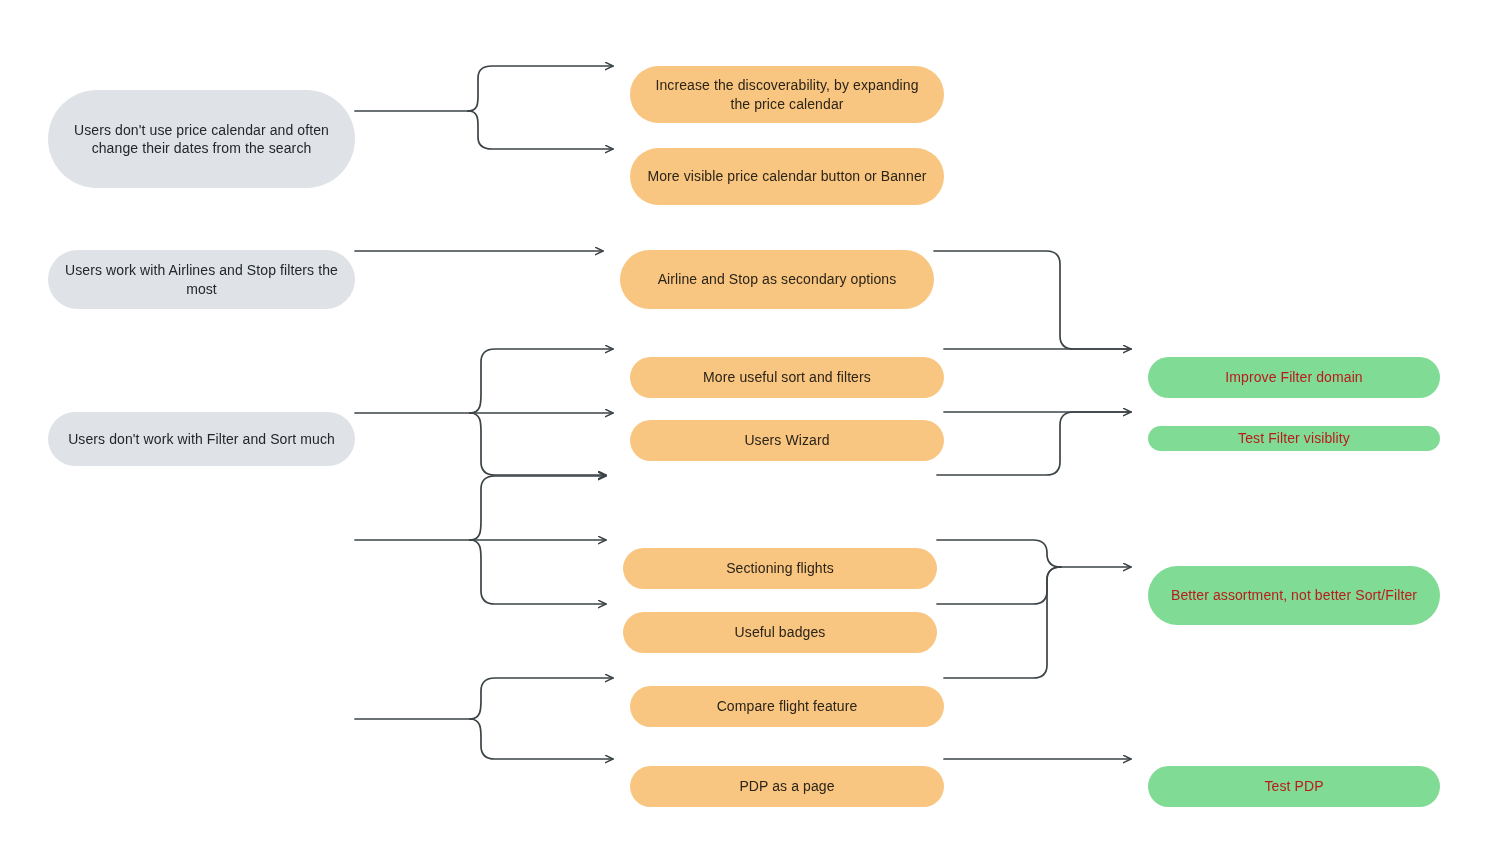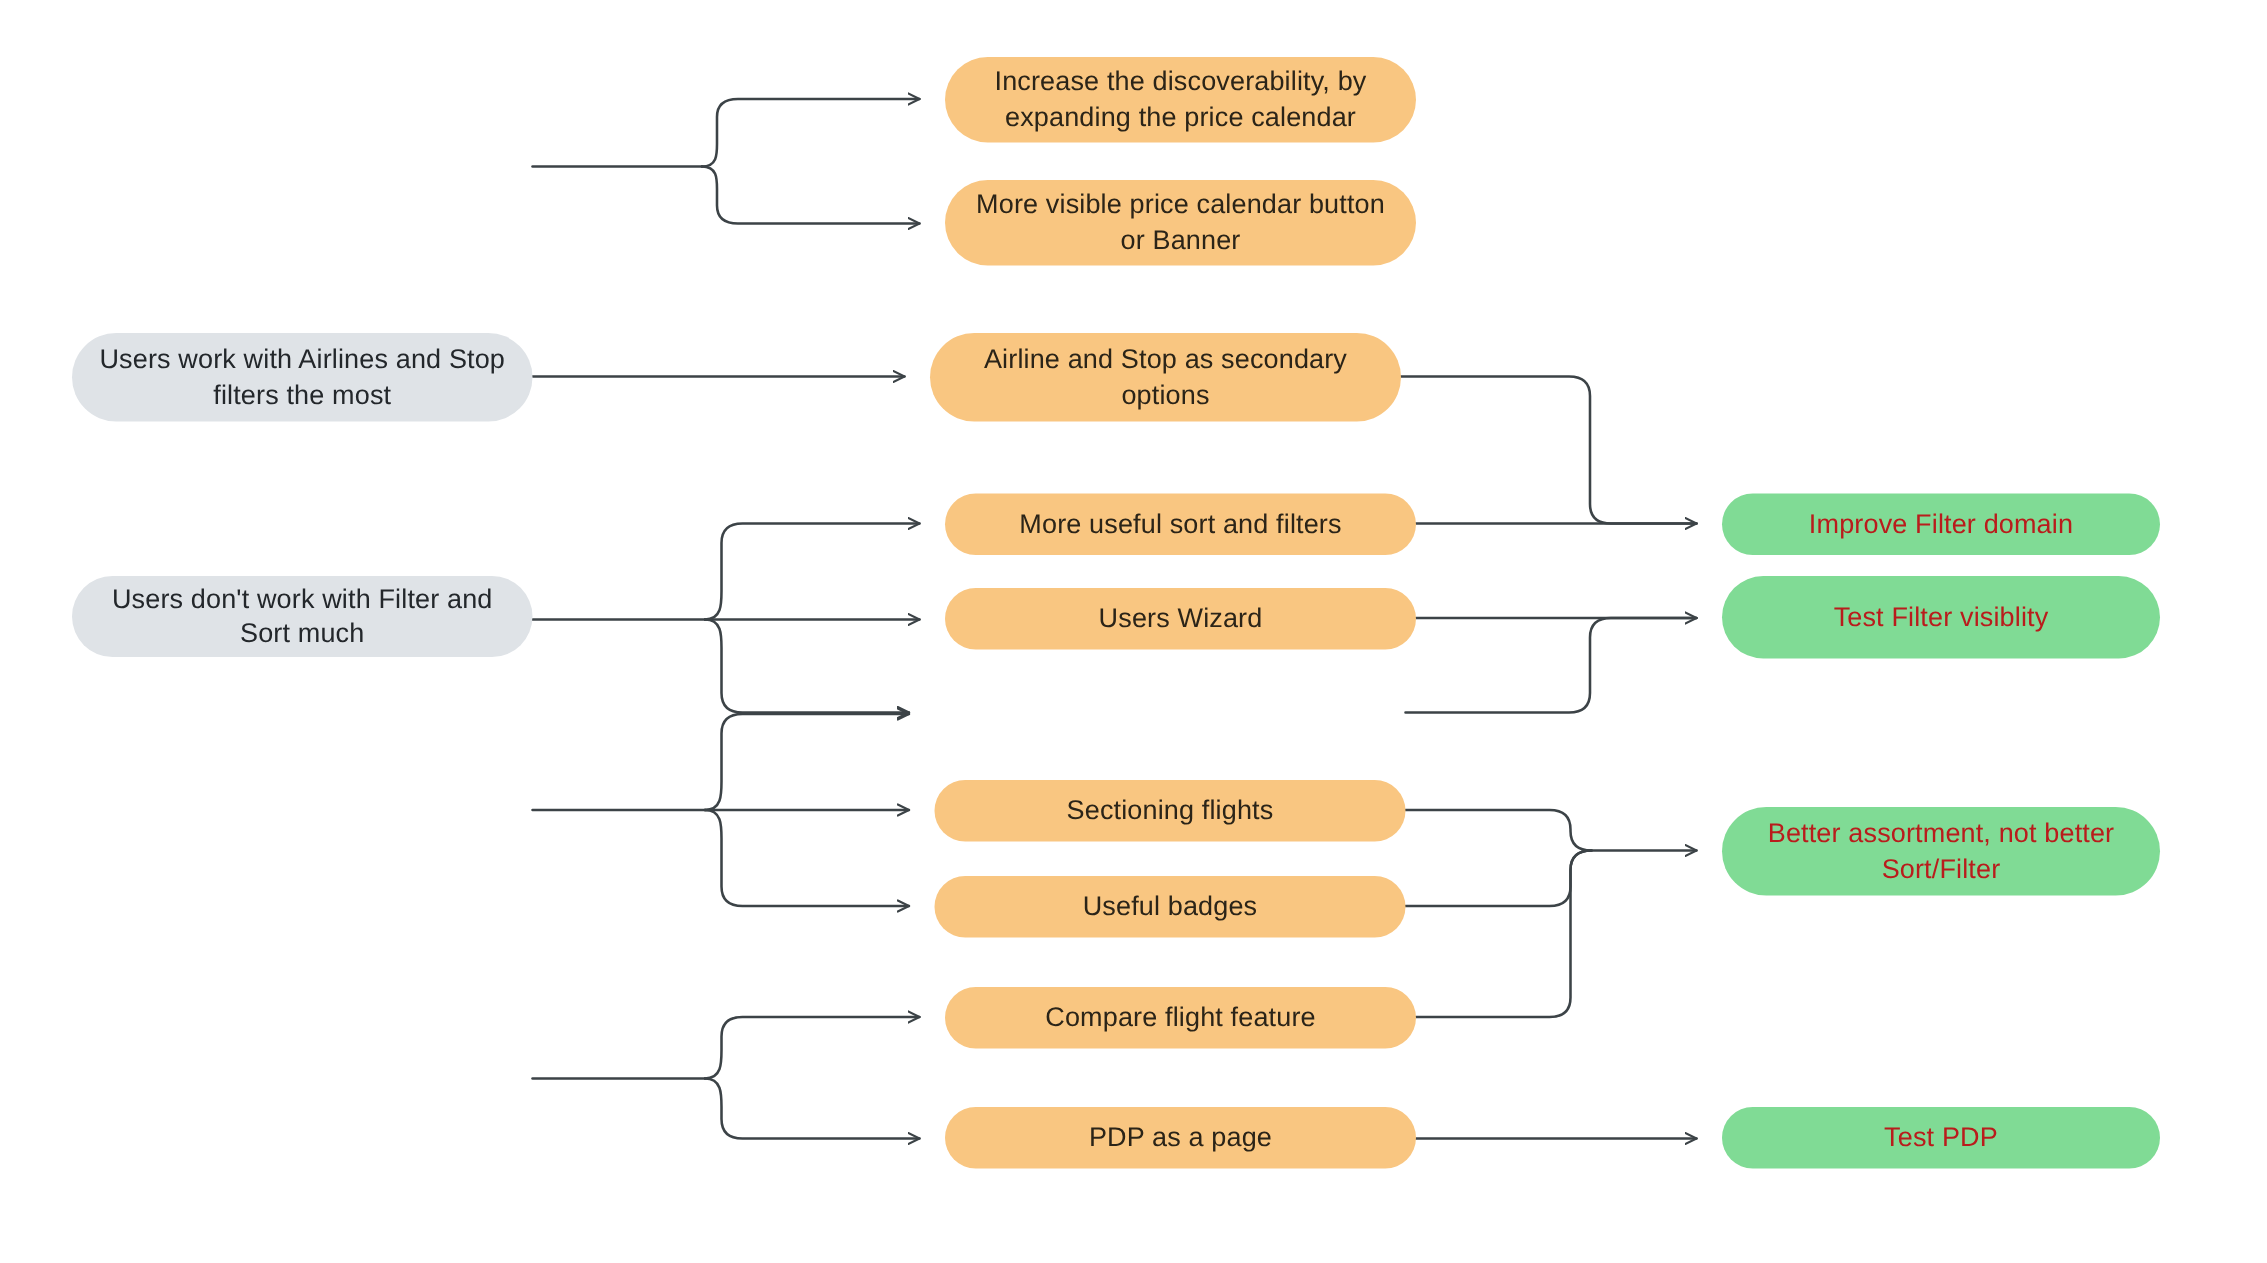--- a/index.html
+++ b/index.html
@@ -33,23 +33,24 @@
     box-sizing: border-box;
     display: flex;
     align-items: center;
     justify-content: center;
     text-align: center;
     border-radius: 999px;
     padding: 6px 14px;
     line-height: 1.30;
     letter-spacing: 0.1px;
     color: #1f2326;
-    font-size: 18px;
+    font-size: 14px;
     font-family: "Liberation Sans", sans-serif;
     white-space: pre-line;
+    margin-top: 28px;
   }
   .node.pain   { background: #dfe3e7; color: #23272b; }
   .node.idea   { background: #f9c681; color: #2b2418; }
   .node.action { background: #80db95; color: #b91c1c; }
 </style>
 </head>
 <body>
 
 <div id="canvas">
 
@@ -89,31 +90,32 @@
       <path d="M944,412 L1131,412" marker-end="url(#arrow)"></path>
 
       <path d="M937,540 L1033,540 Q1047,540 1047,553 L1047,554 Q1047,567 1061,567 L1131,567" marker-end="url(#arrow)"></path>
       <path d="M937,604 L1033,604 Q1047,604 1047,591 L1047,580 Q1047,567 1061,567"></path>
       <path d="M944,678 L1033,678 Q1047,678 1047,665 L1047,580 Q1047,567 1061,567"></path>
 
       <path d="M944,759 L1131,759" marker-end="url(#arrow)"></path>
     </g>
   </svg>
 
+  <div class="node pain" style="left:48px;  top:62px;  width:307px; height:98px;">Users don't use price calendar and often change their dates from the search</div>
   <div class="node pain" style="left:48px;  top:222px; width:307px; height:59px;">Users work with Airlines and Stop filters the most</div>
   <div class="node pain" style="left:48px;  top:384px; width:307px; height:54px;">Users don't work with Filter and Sort much</div>
 
   <div class="node idea" style="left:630px; top:38px;  width:314px; height:57px;">Increase the discoverability, by expanding the price calendar</div>
   <div class="node idea" style="left:630px; top:120px; width:314px; height:57px;">More visible price calendar button or Banner</div>
   <div class="node idea" style="left:620px; top:222px; width:314px; height:59px;">Airline and Stop as secondary options</div>
   <div class="node idea" style="left:630px; top:329px; width:314px; height:41px;">More useful sort and filters</div>
   <div class="node idea" style="left:630px; top:392px; width:314px; height:41px;">Users Wizard</div>
   <div class="node idea" style="left:623px; top:520px; width:314px; height:41px;">Sectioning flights</div>
   <div class="node idea" style="left:623px; top:584px; width:314px; height:41px;">Useful badges</div>
   <div class="node idea" style="left:630px; top:658px; width:314px; height:41px;">Compare flight feature</div>
   <div class="node idea" style="left:630px; top:738px; width:314px; height:41px;">PDP as a page</div>
 
   <div class="node action" style="left:1148px; top:329px; width:292px; height:41px;">Improve Filter domain</div>
-  <div class="node action" style="left:1148px; top:384px; width:292px; height:55px;">Test Filter visiblity</div>
+  <div class="node action" style="left:1148px; top:398px; width:292px; height:25px;">Test Filter visiblity</div>
   <div class="node action" style="left:1148px; top:538px; width:292px; height:59px;">Better assortment, not better Sort/Filter</div>
   <div class="node action" style="left:1148px; top:738px; width:292px; height:41px;">Test PDP</div>
 
 </div>
 
 </body></html>

